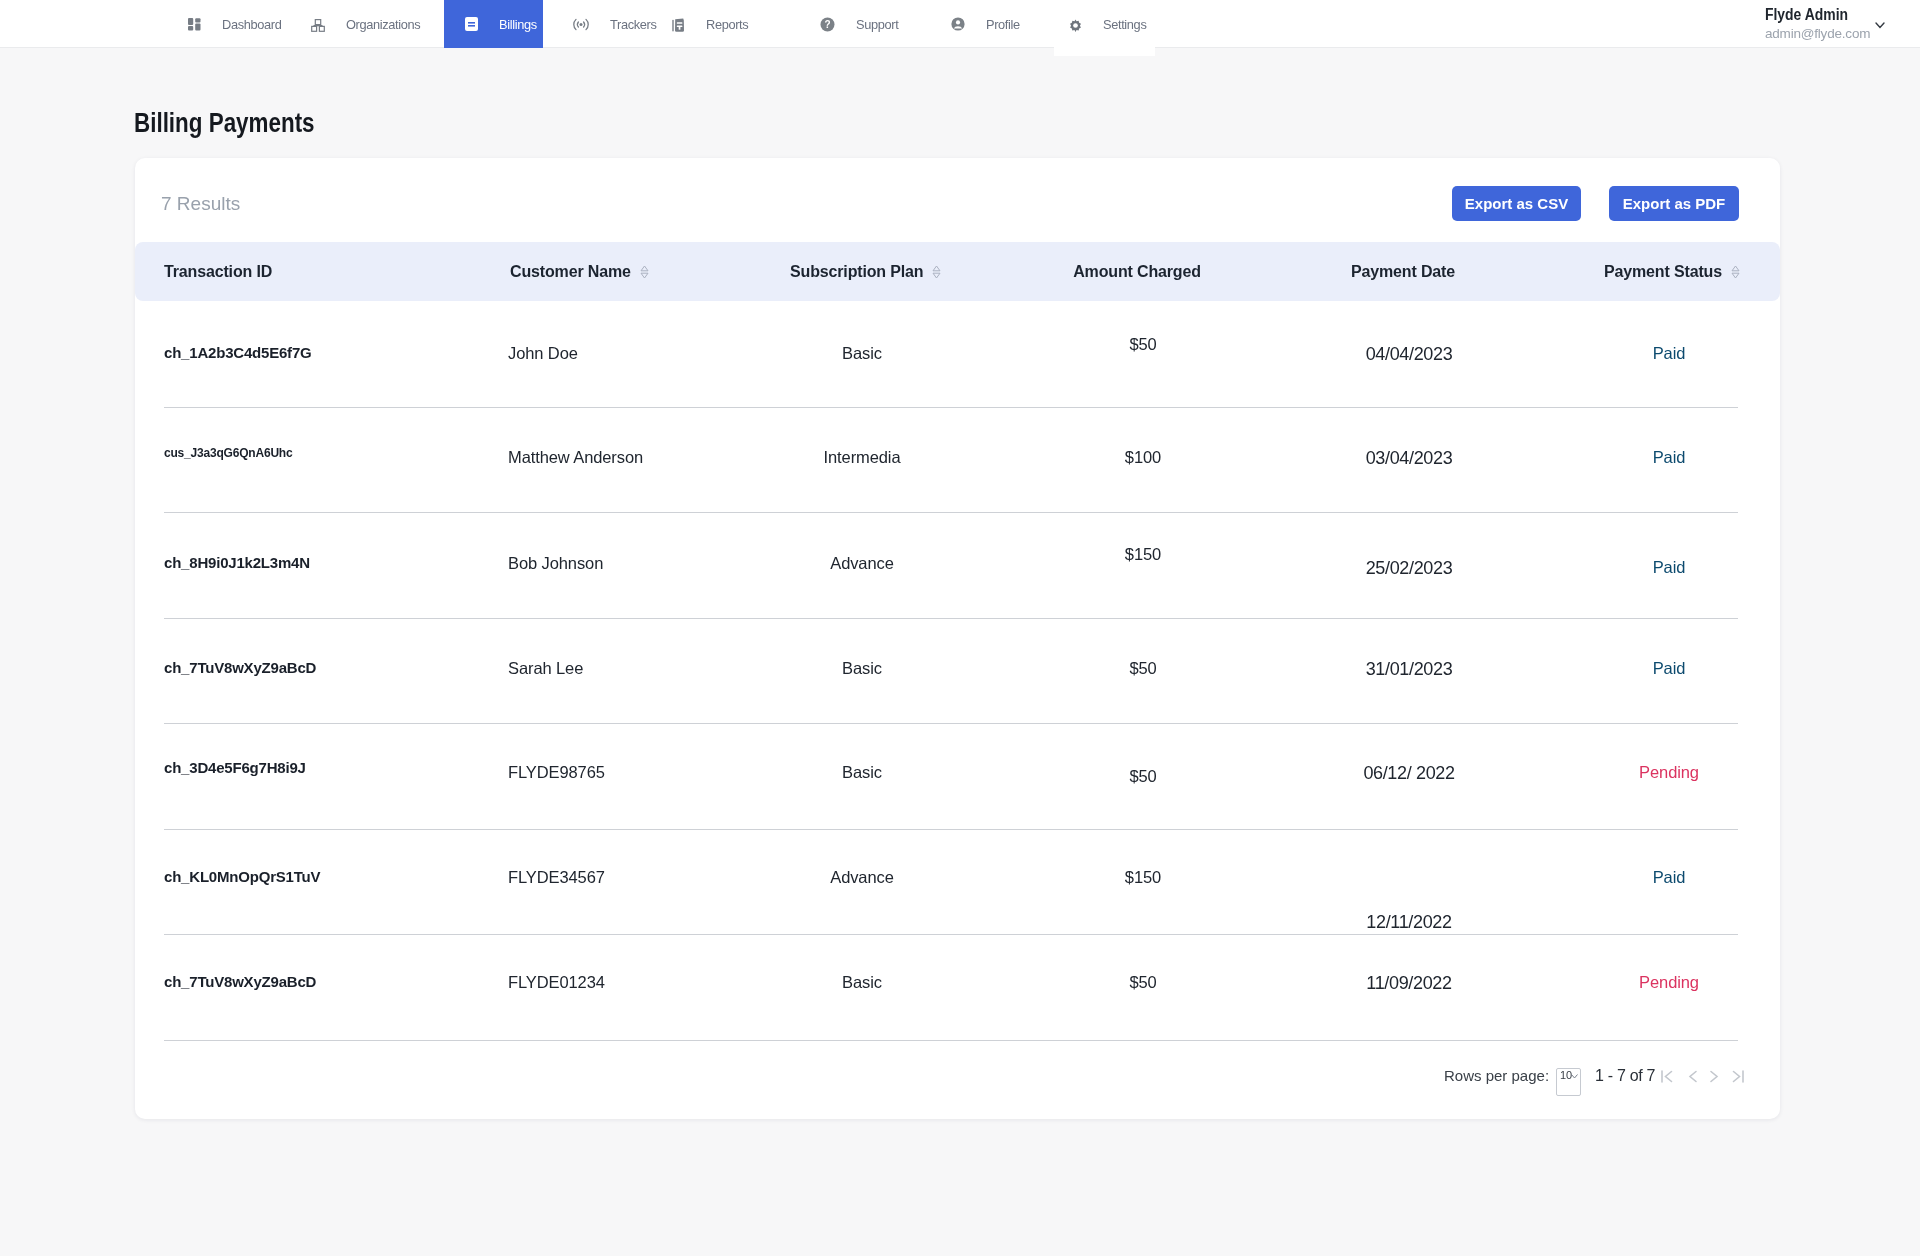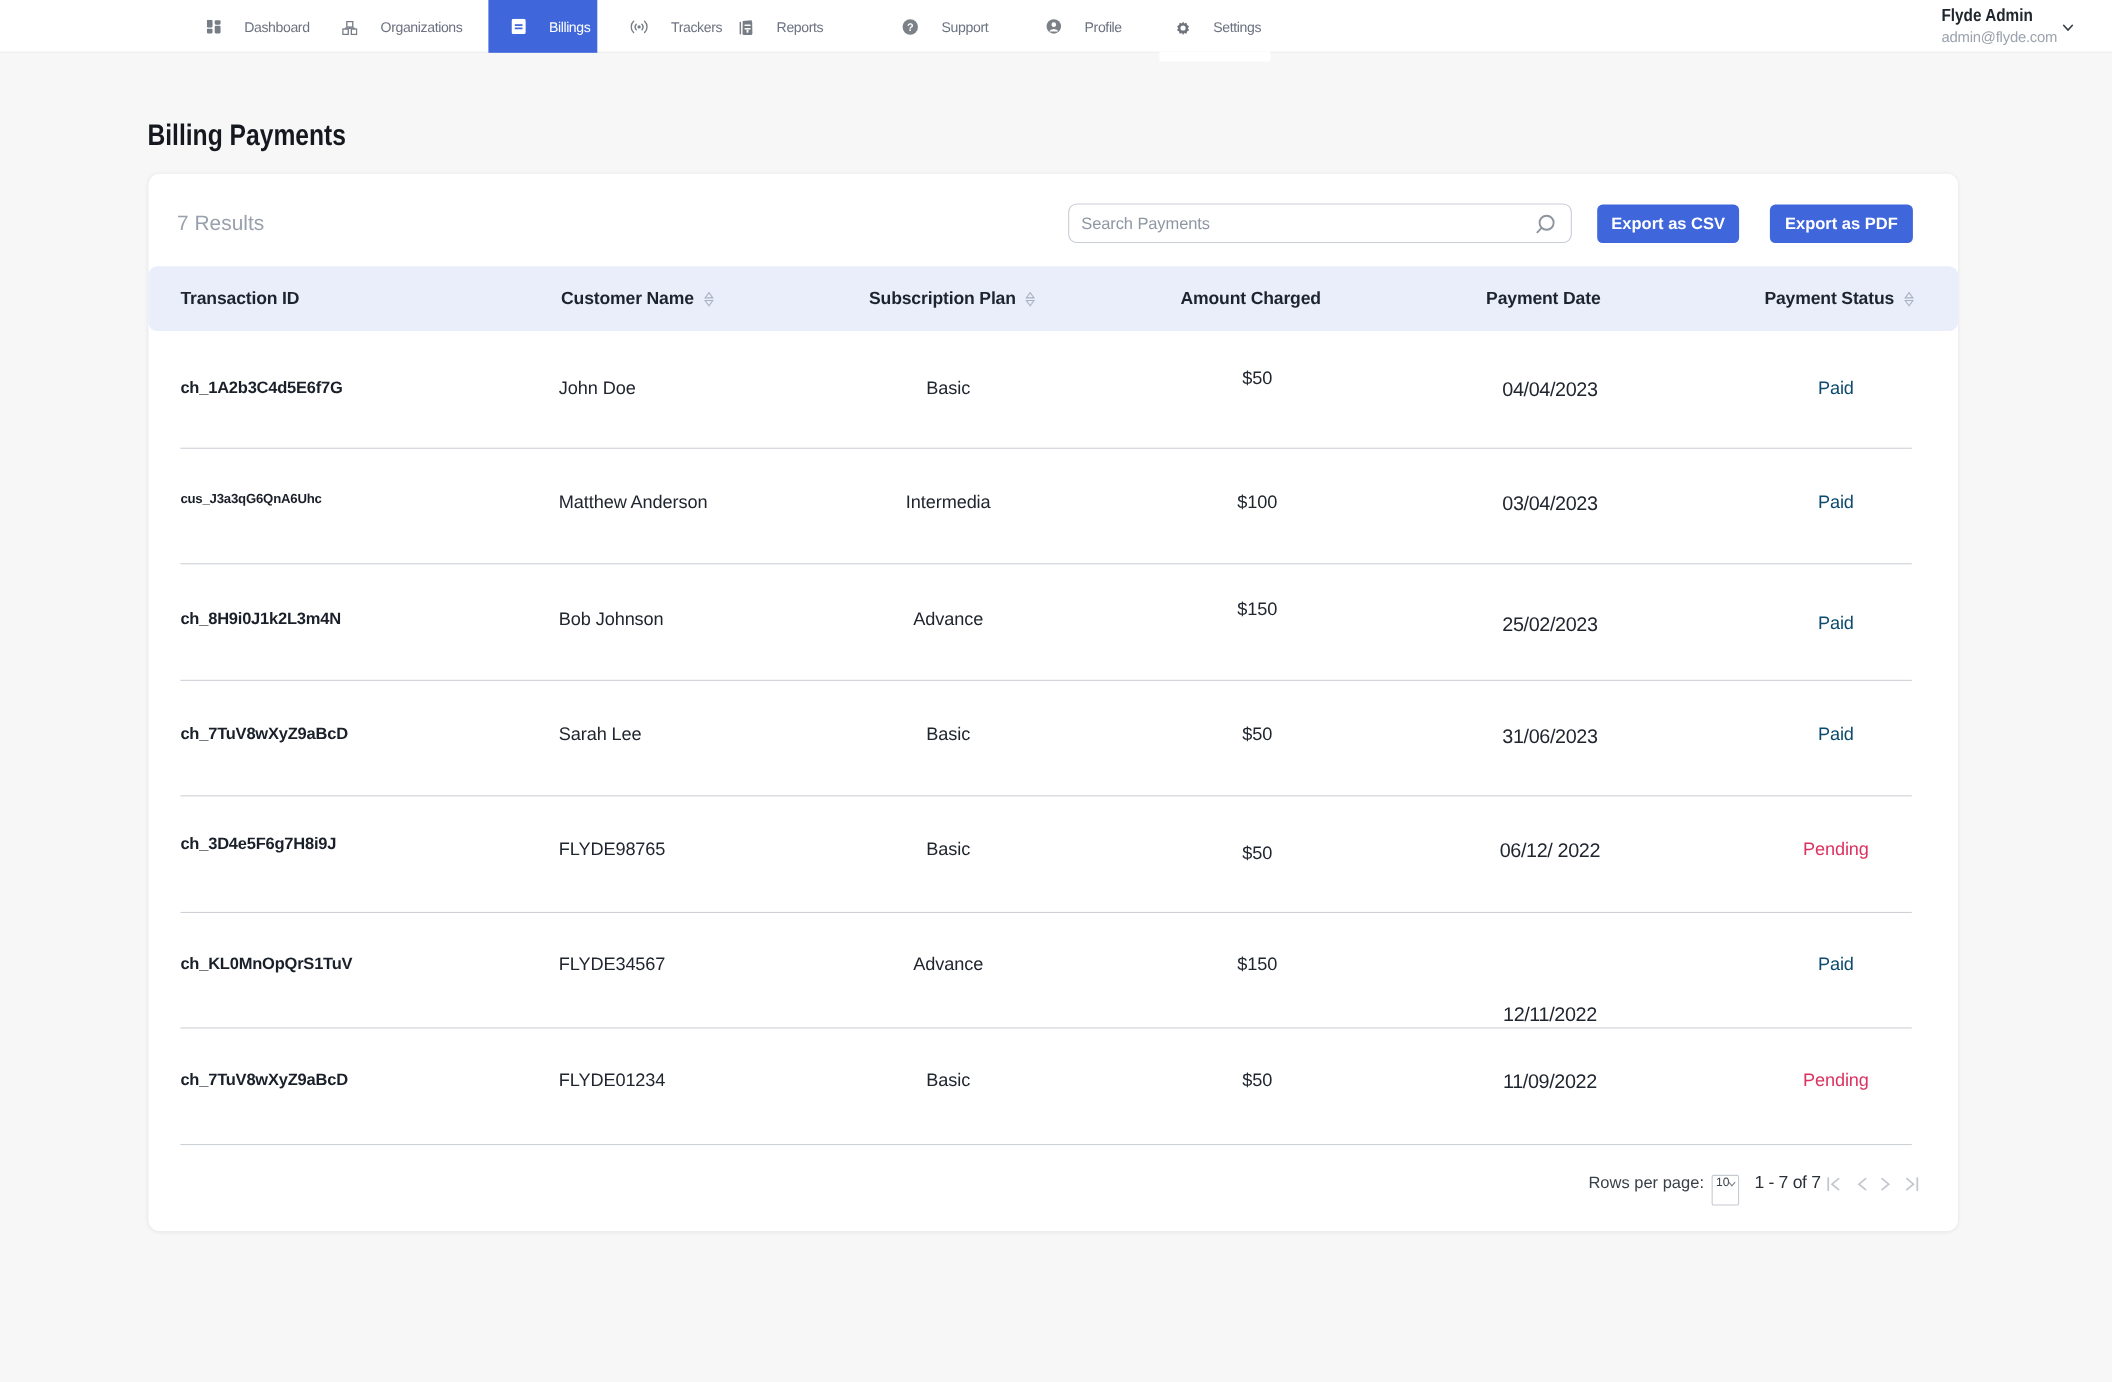--- a/index.html
+++ b/index.html
@@ -128,27 +128,20 @@
   </div>
   <svg id="uchev" width="10" height="7" viewBox="0 0 10 7" fill="none" stroke="#343a42" stroke-width="1.4" stroke-linecap="round">
       <path d="M1 1 L5 5.4 L9 1"></path>
     </svg>
 
   <div id="title">Billing Payments</div>
 
   <div id="card"></div>
   <div id="results">7 Results</div>
 
-  <div id="search">
-    <span class="ph">Search Payments</span>
-    <svg width="22" height="22" viewBox="0 0 22 22" fill="none" stroke="#8d949e" stroke-width="1.7" stroke-linecap="round">
-      <circle cx="12" cy="8.5" r="6.4"></circle>
-      <path d="M7.2 13.4 L3.6 17.2"></path>
-    </svg>
-  </div>
   <div class="btn" id="btncsv">Export as CSV</div>
   <div class="btn" id="btnpdf">Export as PDF</div>
 
   <div id="thead"></div>
   <div class="th" style="left:164px;">Transaction ID</div>
   <div class="th" style="left:510px;">Customer Name
     <svg class="sorticon" width="9" height="14" viewBox="0 0 9 14" fill="none" stroke="#aab1c0" stroke-width="1">
         <path d="M4.5 1 L8 5.8 L1 5.8 Z"></path>
         <path d="M4.5 13 L1 8.2 L8 8.2 Z"></path>
       </svg>
@@ -189,21 +182,21 @@
   <div class="cell ctr" style="left:862px; top:554px;">Advance</div>
   <div class="cell ctr" style="left:1143px; top:545px;">$150</div>
   <div class="cell ctr date" style="left:1409px; top:558px;">25/02/2023</div>
   <div class="cell ctr paid" style="left:1669px; top:558px;">Paid</div>
   <div class="sep" style="top:618px;"></div>
 
   <div class="cell tid" style="left:164px; top:659px;">ch_7TuV8wXyZ9aBcD</div>
   <div class="cell" style="left:508px; top:659px;">Sarah Lee</div>
   <div class="cell ctr" style="left:862px; top:659px;">Basic</div>
   <div class="cell ctr" style="left:1143px; top:659px;">$50</div>
-  <div class="cell ctr date" style="left:1409px; top:659px;">31/06/2023</div>
+  <div class="cell ctr date" style="left:1409px; top:659px;">31/01/2023</div>
   <div class="cell ctr paid" style="left:1669px; top:659px;">Paid</div>
   <div class="sep" style="top:723px;"></div>
 
   <div class="cell tid" style="left:164px; top:759px;">ch_3D4e5F6g7H8i9J</div>
   <div class="cell" style="left:508px; top:763px;">FLYDE98765</div>
   <div class="cell ctr" style="left:862px; top:763px;">Basic</div>
   <div class="cell ctr" style="left:1143px; top:767px;">$50</div>
   <div class="cell ctr date" style="left:1409px; top:763px;">06/12/ 2022</div>
   <div class="cell ctr pend" style="left:1669px; top:763px;">Pending</div>
   <div class="sep" style="top:829px;"></div>

